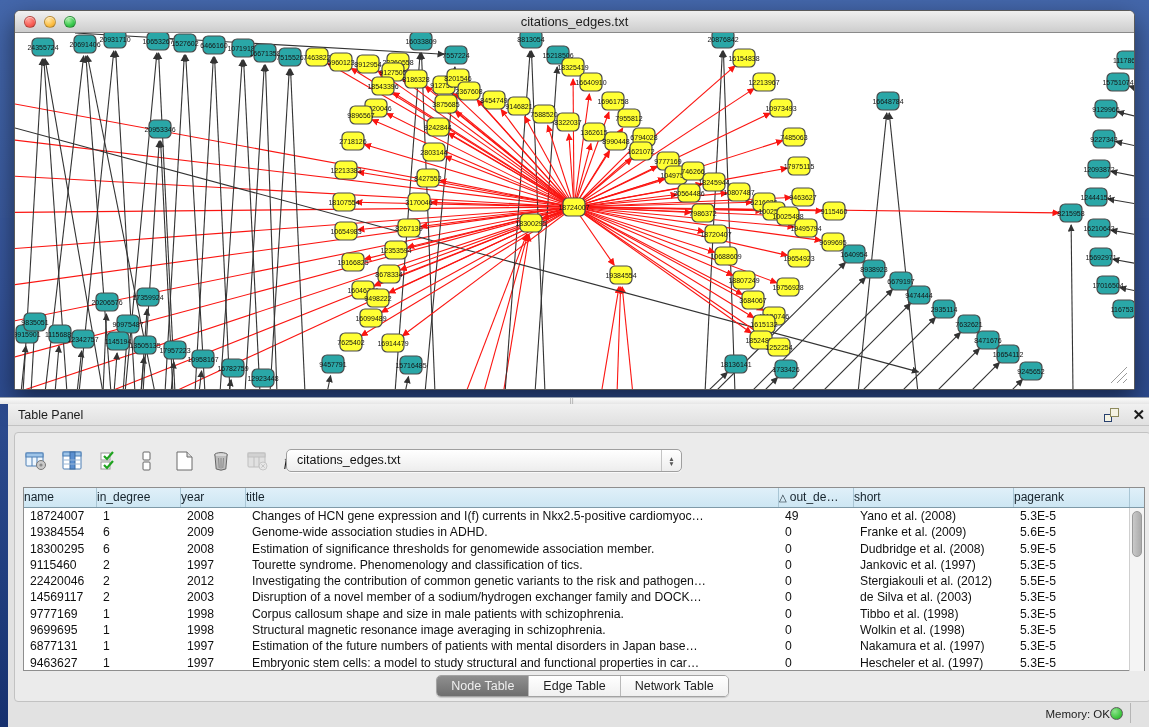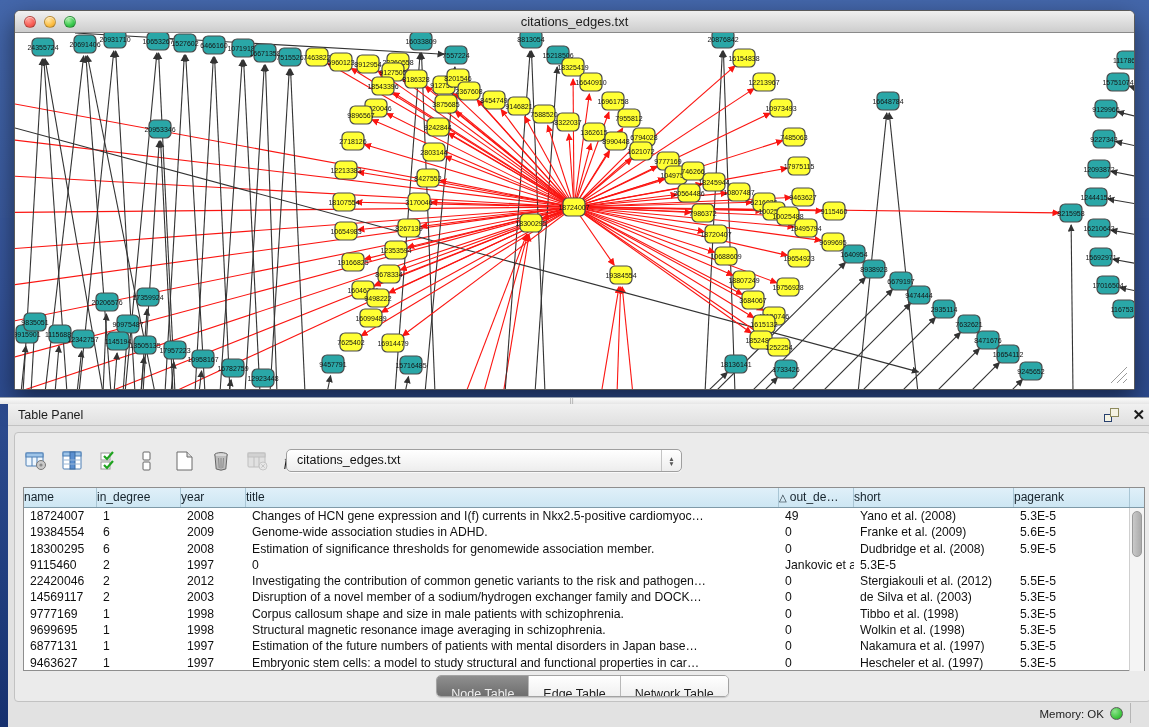--- a/index.html
+++ b/index.html
@@ -66,27 +66,27 @@
   .trow { display:grid; grid-template-columns:73px 84px 65px 533px 75px 160px 116px; height:16.3px; }
   .td { font-size:12.2px; color:#101010; line-height:16.3px; white-space:nowrap; overflow:hidden; padding-left:6px; }
   .vscroll { position:absolute; right:0; top:20px; width:15px; height:163px; background:#f4f4f4; border-left:1px solid #cfcfcf; }
   .vthumb { position:absolute; left:2px; top:3px; width:10px; height:46px; background:linear-gradient(90deg,#c9c9c9,#ababab);
     border-radius:6px; border:1px solid #9a9a9a; }
 
   
   .tabs { position:absolute; left:0; top:242px; width:100%; display:flex; justify-content:center; }
   .seg { display:flex; border:1px solid #a3a3a3; border-radius:5px; overflow:hidden;
     box-shadow:0 1px 1px rgba(0,0,0,.15); }
-  .seg .tab { padding:8px 14px; height:20px; line-height:20px; font-size:12.5px; color:#1e1e1e;
+  .seg .tab { padding:0 14px; height:20px; line-height:20px; font-size:12.5px; color:#1e1e1e;
     background:linear-gradient(#ffffff,#f0f0f0); border-right:1px solid #b9b9b9; }
   .seg .tab:last-child { border-right:none; }
   .seg .tab.active { background:linear-gradient(#8f8f8f,#6e6e6e); color:#efefef; }
 
   
-  .status { position:absolute; right:34px; bottom:7px; display:flex; align-items:center; gap:6px; }
+  .status { position:absolute; right:34px; bottom:7px; display:flex; align-items:center; }
   .status .mem { font-size:11.5px; color:#222; }
   .memdot { width:13px; height:13px; border-radius:50%; border:1px solid #5c5c5c;
     background:radial-gradient(circle at 35% 30%, #8fe48f, #3dc43d 65%, #2a9a2a); }
   .status-divider { position:absolute; right:26px; bottom:4px; width:1px; height:20px; background:#b5b5b5; }
 
   svg text { user-select:none; }
 </style>
 </head>
 <body>
 
@@ -916,20 +916,21 @@
             <div class="td">2008</div>
             <div class="td">Estimation of significance thresholds for genomewide association member.</div>
             <div class="td">0</div>
             <div class="td">Dudbridge et al. (2008)</div>
             <div class="td">5.9E-5</div>
           </div>
           <div class="trow">
             <div class="td">9115460</div>
             <div class="td">2</div>
             <div class="td">1997</div>
+            <div class="td">Tourette syndrome. Phenomenology and classification of tics.</div>
             <div class="td">0</div>
             <div class="td">Jankovic et al. (1997)</div>
             <div class="td">5.3E-5</div>
           </div>
           <div class="trow">
             <div class="td">22420046</div>
             <div class="td">2</div>
             <div class="td">2012</div>
             <div class="td">Investigating the contribution of common genetic variants to the risk and pathogen…</div>
             <div class="td">0</div>

